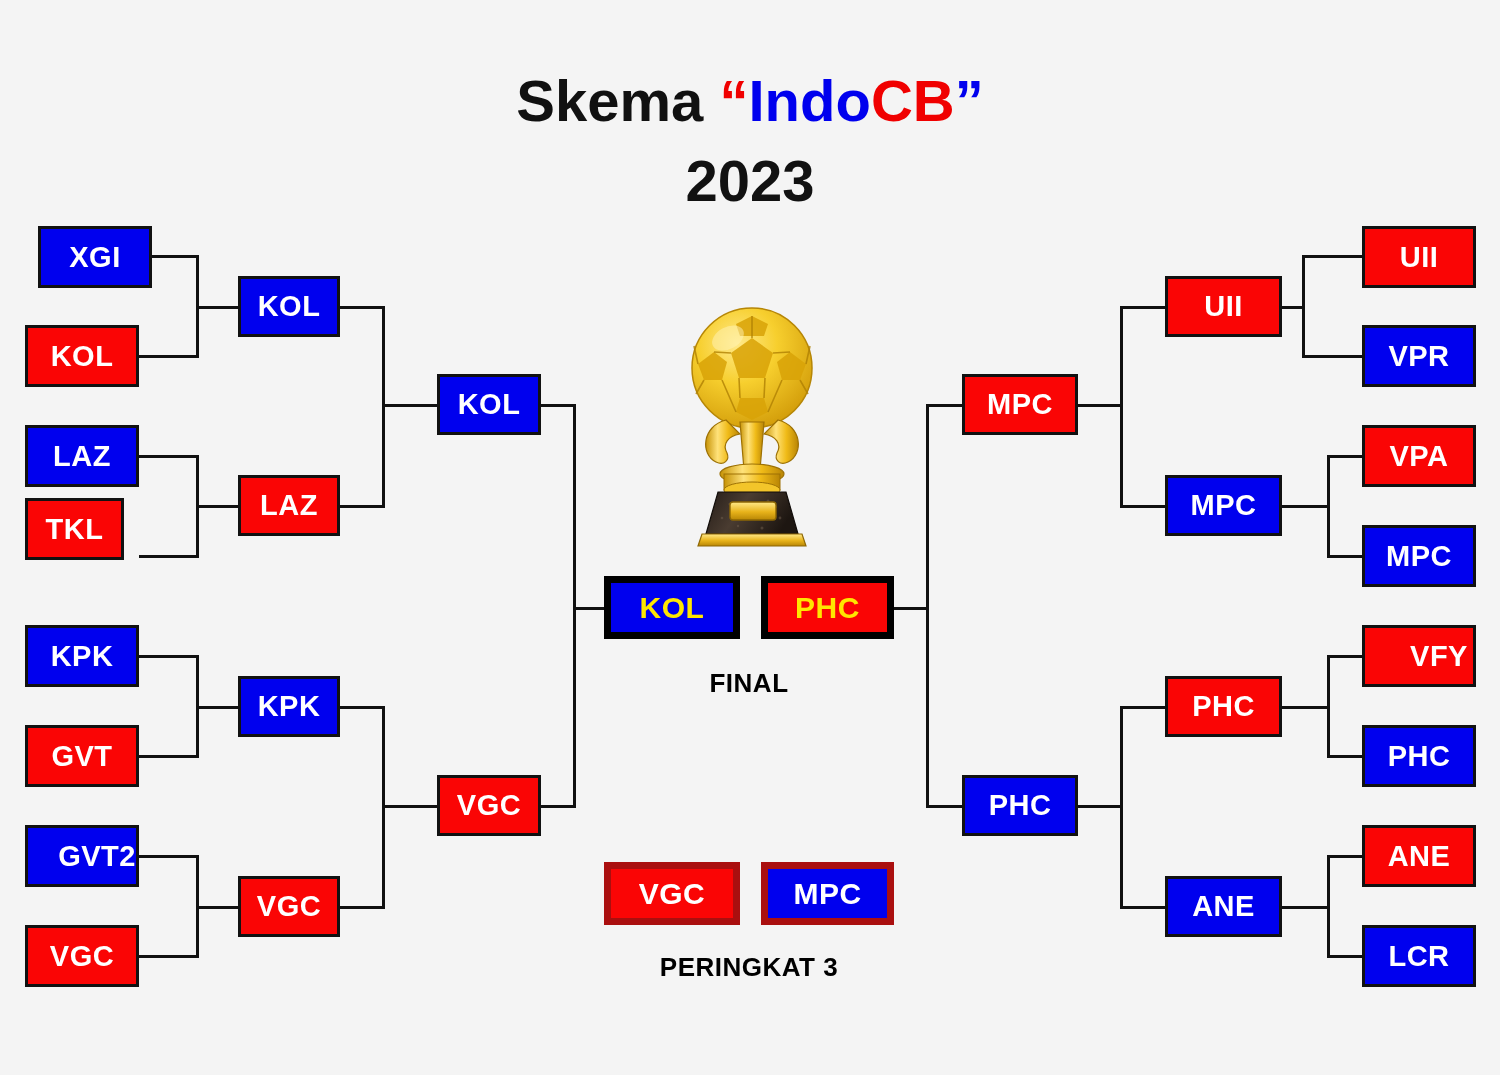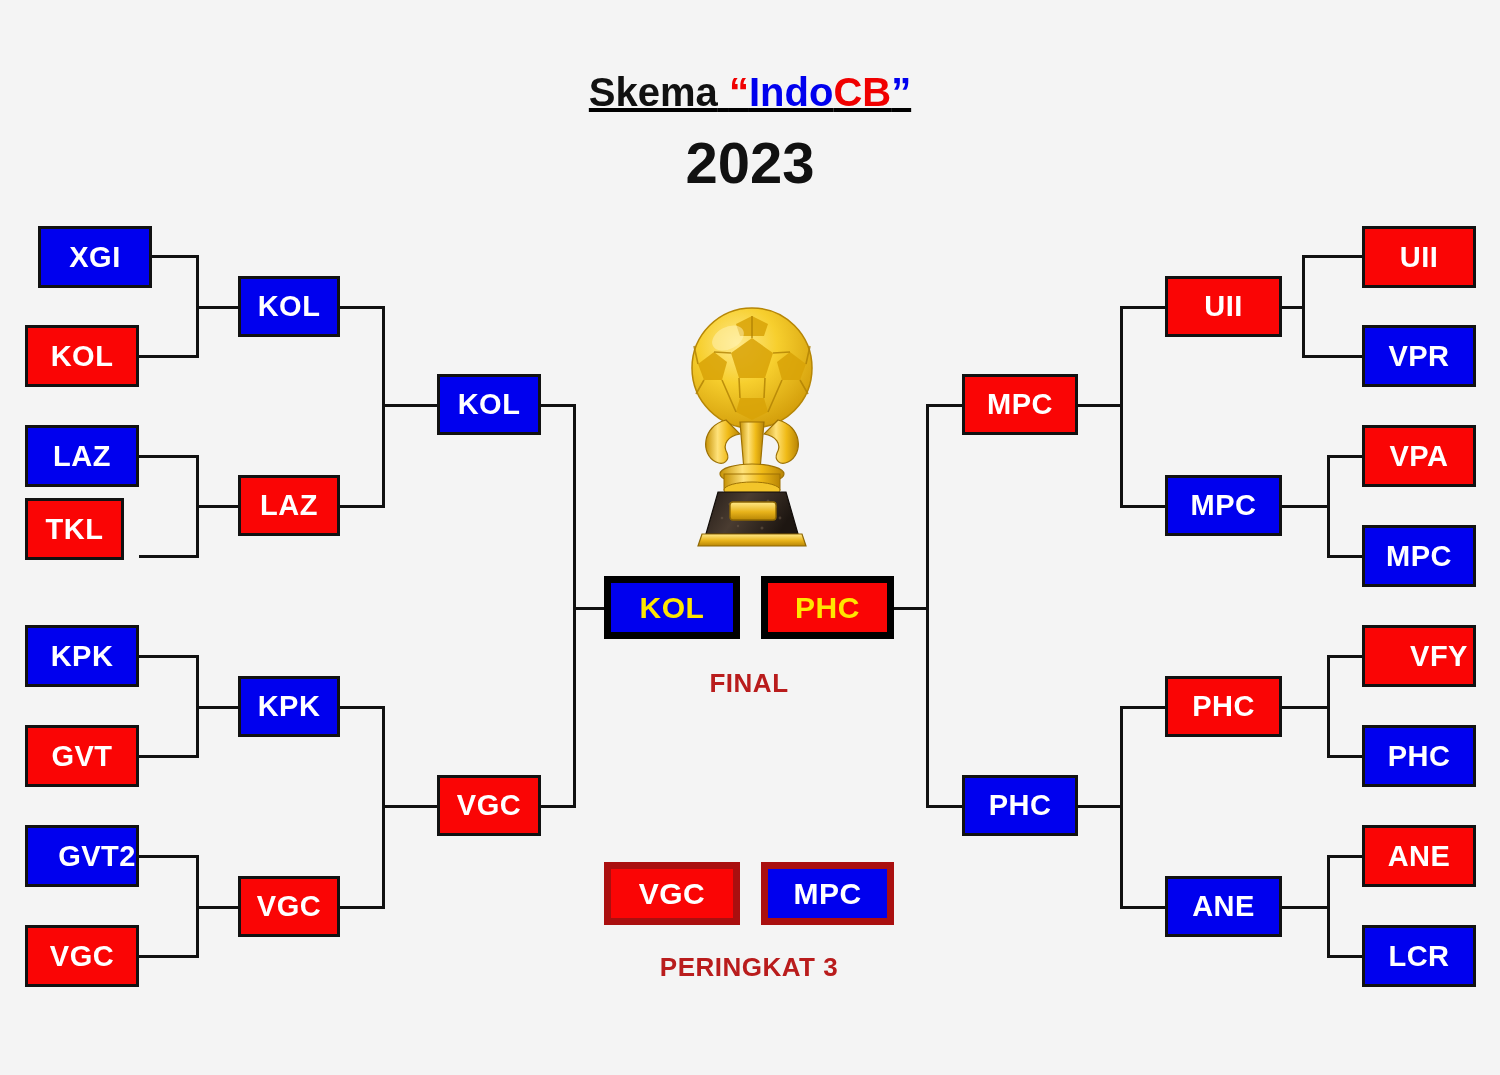--- a/index.html
+++ b/index.html
@@ -19,25 +19,24 @@
   
   .title-block {
     position: absolute;
     left: 0;
     top: 72px;
     width: 1500px;
     text-align: center;
     line-height: 1.0;
   }
   .title-line1 {
-    font-size: 40px;
+    font-size: 58px;
     font-weight: bold;
     letter-spacing: 0px;
     white-space: nowrap;
-    text-decoration: underline;
   }
   .title-line2 {
     font-size: 58px;
     font-weight: bold;
     margin-top: 22px;
     color: #111111;
     text-align: center;
   }
   .t-black { color: #111111; }
   .t-blue  { color: #0000ee; }
@@ -79,21 +78,21 @@
     z-index: 2;
   }
   .ln.h { height: 3px; }
   .ln.v { width: 3px; }
 
   
   .caption {
     position: absolute;
     text-align: center;
     font-weight: bold;
-    color: #b91c1c;
+    color: #000000;
     font-size: 26px;
     letter-spacing: 0.5px;
     z-index: 5;
   }
 
   
   .trophy {
     position: absolute;
     z-index: 3;
   }

